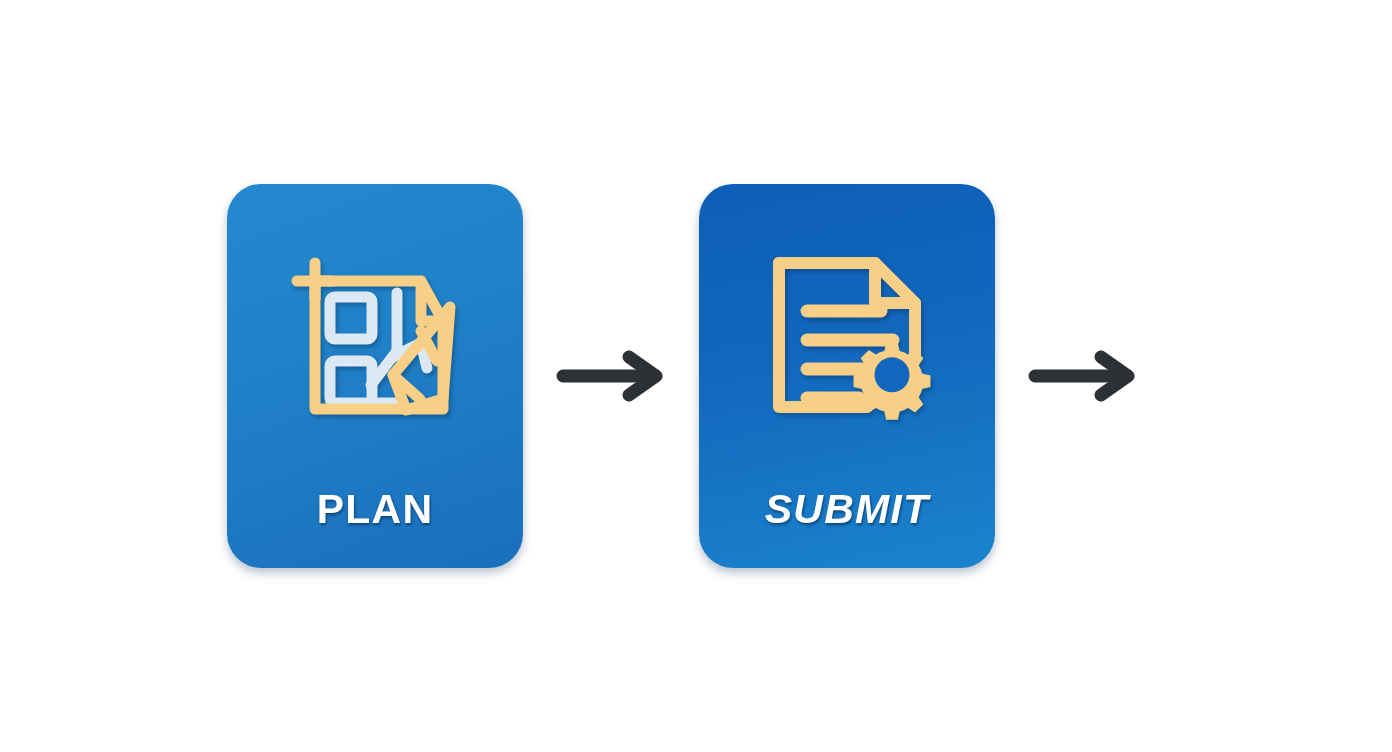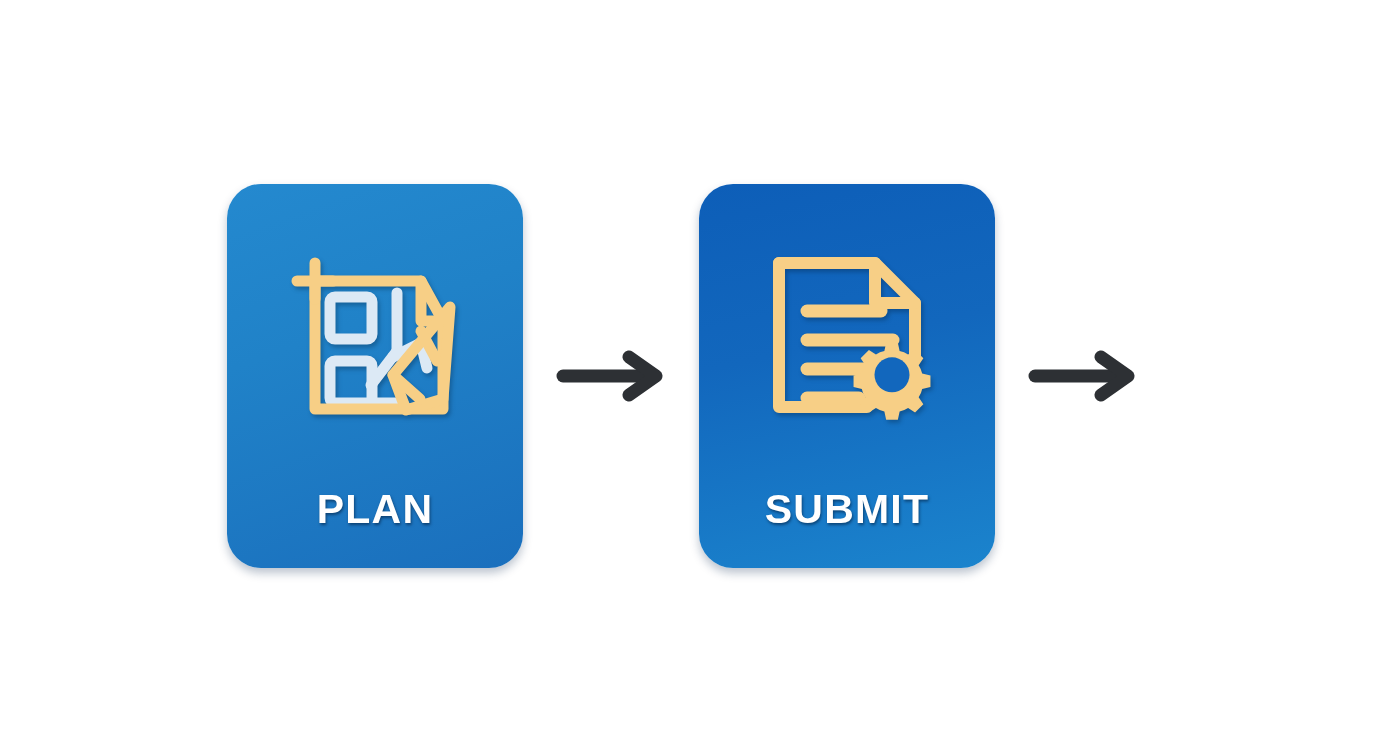--- a/index.html
+++ b/index.html
@@ -38,20 +38,21 @@
     box-shadow: 0 5px 10px rgba(10, 40, 80, 0.28);
     flex: 0 0 auto;
     overflow: hidden;
   }
 
   .step-card.card-plan {
     background: linear-gradient(160deg, #2489cf 0%, #2082c8 38%, #1a6fbd 100%);
   }
   .step-card.card-submit {
     background: linear-gradient(168deg, #0d5eb8 0%, #1267bd 42%, #1b84cd 100%);
+    font-style: italic;
   }
   .step-card.card-inspect {
     background: linear-gradient(172deg, #1a72c2 0%, #1a6fbe 50%, #1663b4 100%);
   }
 
   .card-icon {
     margin-top: 46px;
     width: 210px;
     height: 210px;
     display: flex;

